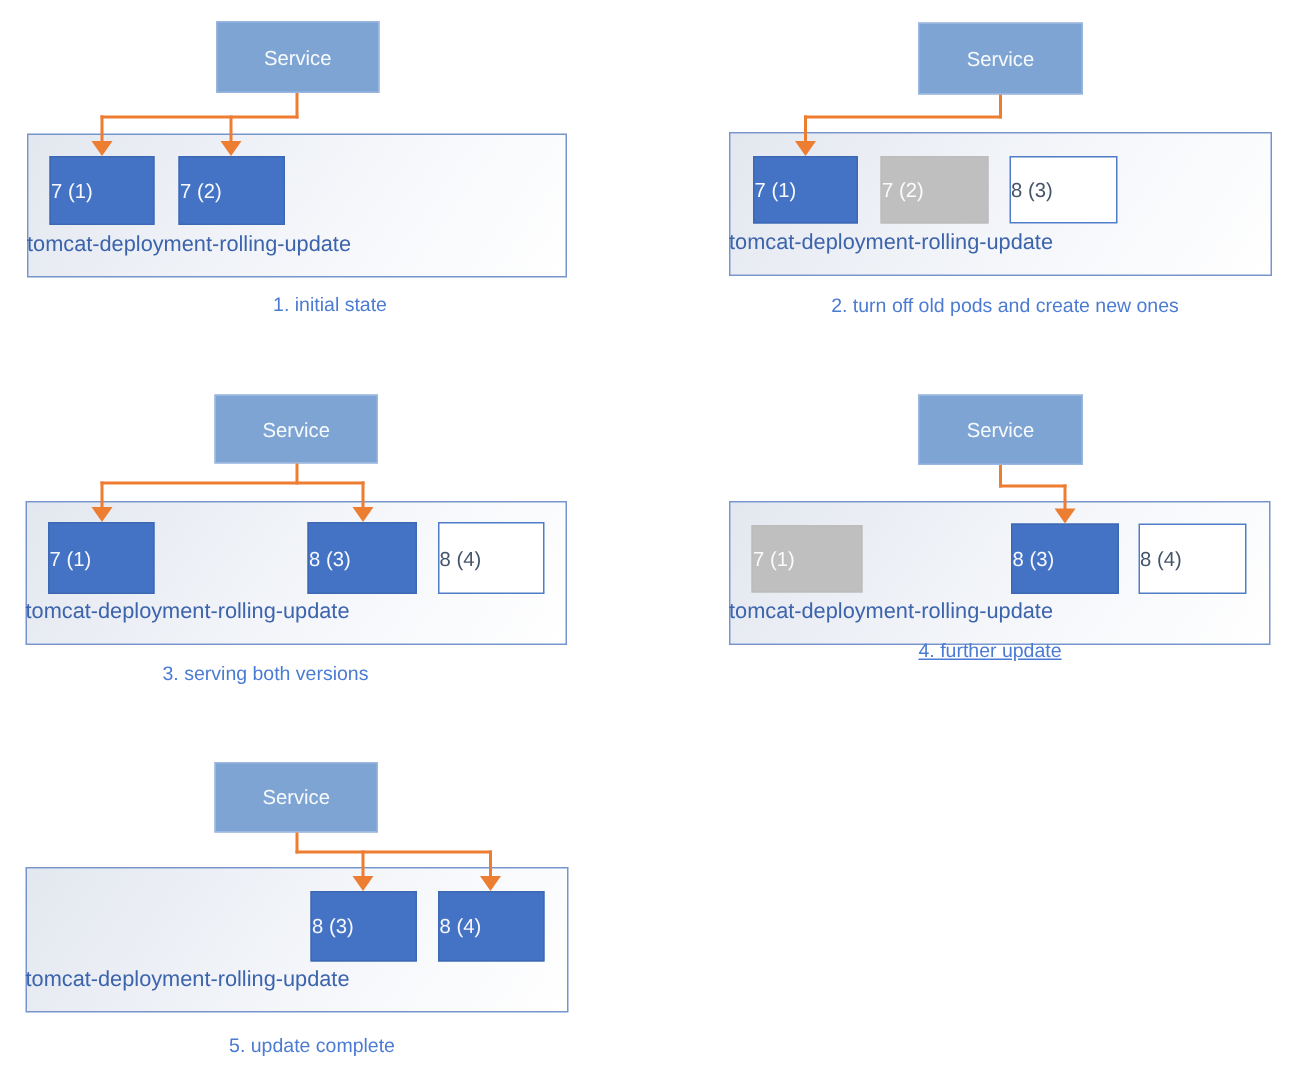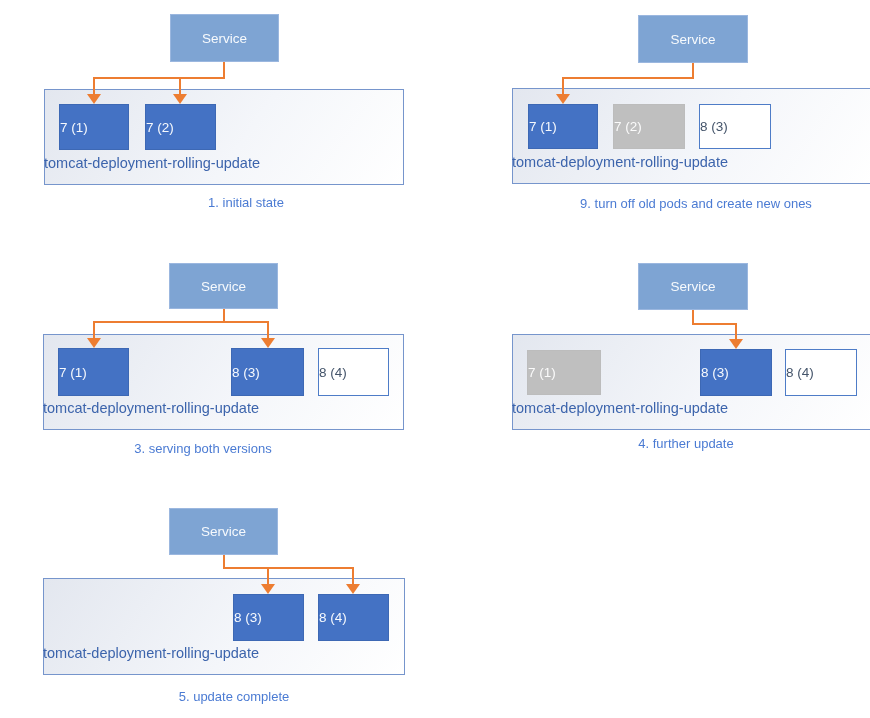--- a/index.html
+++ b/index.html
@@ -12,21 +12,20 @@
     position: relative;
     width: 870px;
     height: 718px;
     background: #ffffff;
     overflow: hidden;
   }
   .panel {
     position: absolute;
     width: 435px;
     height: 240px;
-    margin-left: 26px;
   }
   .service {
     position: absolute;
     background: var(--service-fill);
     border: 1px solid var(--service-border);
     box-sizing: border-box;
     display: flex;
     align-items: center;
     justify-content: center;
     color: #f7fafd;
@@ -122,21 +121,21 @@
       <div class="pod pod--inactive" style="left: 152px; top: 104px; width: 72px; height: 45px;">
         <div>7 (2)</div>
       </div>
       <div class="pod pod--new" style="left: 238px; top: 104px; width: 72px; height: 45px;">
         <div>8 (3)</div>
       </div>
       <div class="arrow-seg" style="left: 231px; top: 63px; width: 2px; height: 16px;"></div>
       <div class="arrow-seg" style="left: 101px; top: 77px; width: 132px; height: 2px;"></div>
       <div class="arrow-seg" style="left: 101px; top: 77px; width: 2px; height: 18px;"></div>
       <div class="arrow-head" style="left: 95px; top: 94px;"></div>
-      <div class="caption" style="left: 235px; top: 196px;">9. turn off old pods and create new ones</div>
+      <div class="caption" style="left: 235px; top: 196px;">2. turn off old pods and create new ones</div>
     </div>
     <div class="panel" style="left: 0px; top: 240px;">
       <div class="service" style="left: 143px; top: 23px; width: 109px; height: 46px;">
         <div>Service</div>
       </div>
       <div class="container-box" style="left: 17px; top: 94px; width: 361px; height: 96px;"></div>
       <div class="container-label" style="left: 17px; top: 158px; width: 361px; height: 20px;">tomcat-deployment-rolling-update</div>
       <div class="pod pod--active" style="left: 32px; top: 108px; width: 71px; height: 48px;">
         <div>7 (1)</div>
       </div>
@@ -166,21 +165,21 @@
       <div class="pod pod--active" style="left: 239px; top: 109px; width: 72px; height: 47px;">
         <div>8 (3)</div>
       </div>
       <div class="pod pod--new" style="left: 324px; top: 109px; width: 72px; height: 47px;">
         <div>8 (4)</div>
       </div>
       <div class="arrow-seg" style="left: 231px; top: 70px; width: 2px; height: 15px;"></div>
       <div class="arrow-seg" style="left: 231px; top: 83px; width: 45px; height: 2px;"></div>
       <div class="arrow-seg" style="left: 274px; top: 83px; width: 2px; height: 17px;"></div>
       <div class="arrow-head" style="left: 268px; top: 99px;"></div>
-      <div class="caption" style="left: 225px; top: 196px;">4. further update</div>
+      <div class="caption" style="left: 225px; top: 186px; text-decoration: underline;">4. further update</div>
     </div>
     <div class="panel" style="left: 0px; top: 480px;">
       <div class="service" style="left: 143px; top: 28px; width: 109px; height: 47px;">
         <div>Service</div>
       </div>
       <div class="container-box" style="left: 17px; top: 98px; width: 362px; height: 97px;"></div>
       <div class="container-label" style="left: 17px; top: 163px; width: 362px; height: 20px;">tomcat-deployment-rolling-update</div>
       <div class="pod pod--active" style="left: 207px; top: 114px; width: 71px; height: 47px;">
         <div>8 (3)</div>
       </div>

